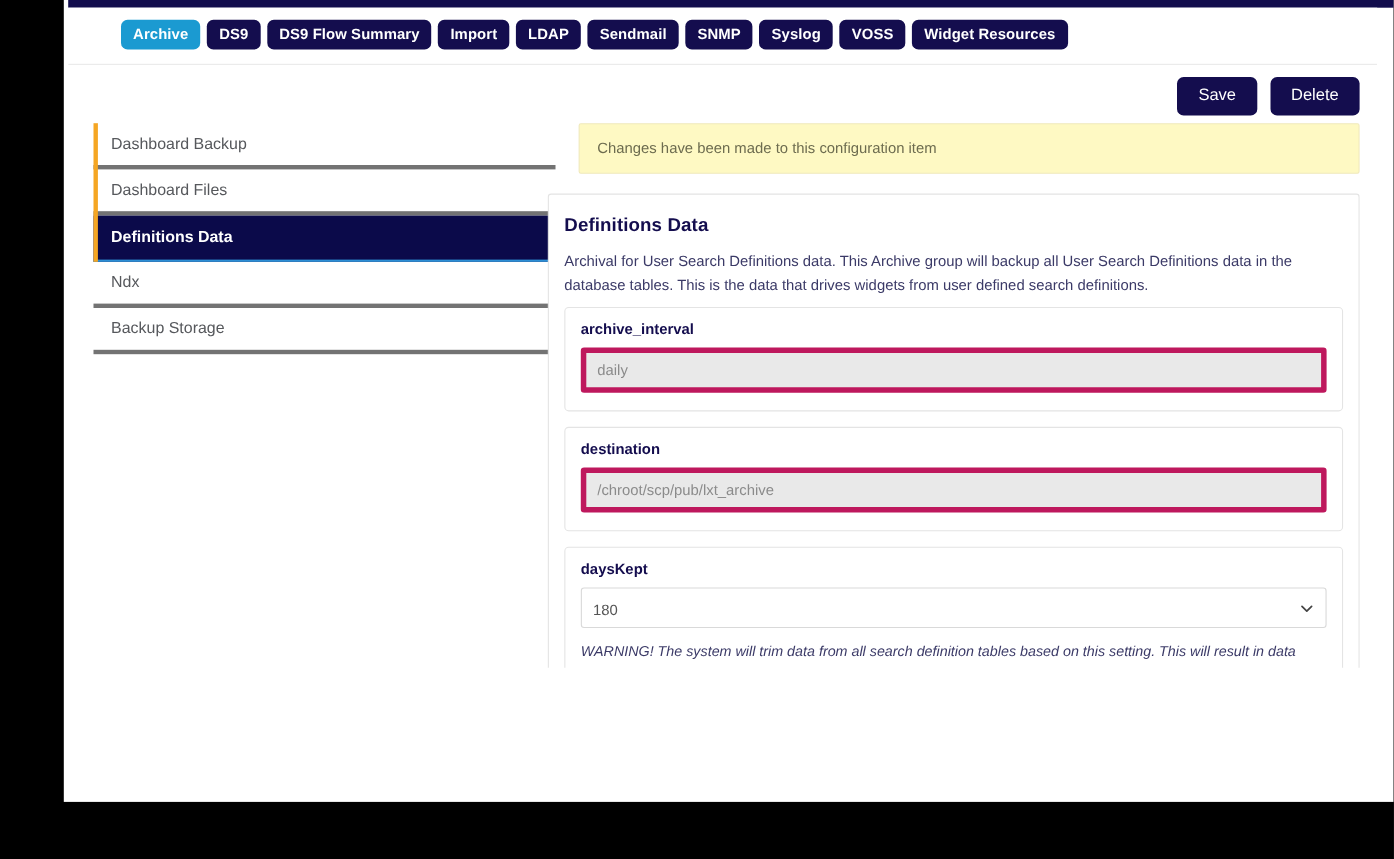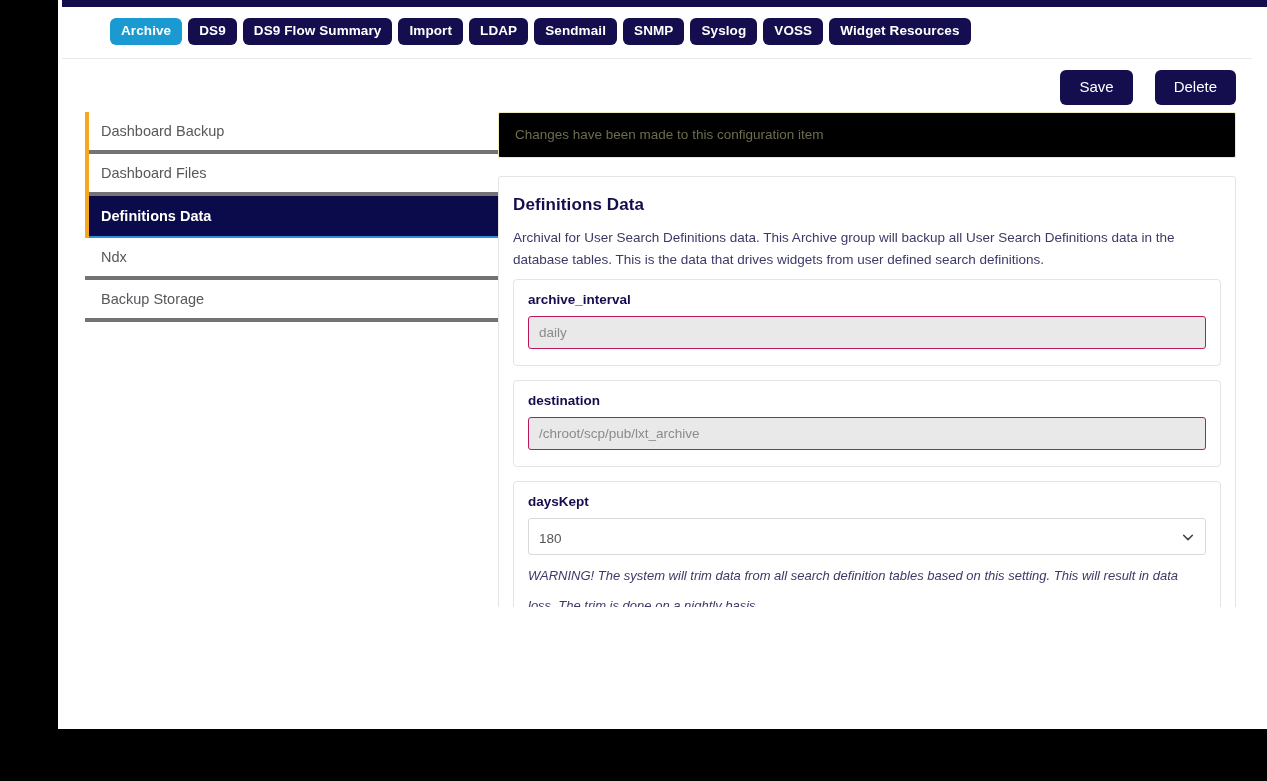--- a/index.html
+++ b/index.html
@@ -78,21 +78,21 @@
     left: 0; top: 51px;
     width: 1190px; height: 1px;
     background: #e9e9e9;
   }
 
   
   #action-bar {
     position: absolute;
     right: 16px; top: 63px;
     display: flex;
-    gap: 22px;
+    gap: 12px;
   }
   .action-btn {
     background: #140d4e;
     color: #ffffff;
     border: none;
     border-radius: 6px;
     font-size: 15px;
     font-family: "Liberation Sans", sans-serif;
     padding: 8px 19px 9px 19px;
     line-height: 18px;
@@ -149,27 +149,28 @@
   }
 
   
   #content {
     flex: 1 1 auto;
     padding-right: 16px;
     position: relative;
   }
 
   #alert {
-    background: #000000;
+    background: #fef9c3;
     border: 1px solid #f0e9bc;
     color: #6d6c4f;
     font-size: 13.5px;
     padding: 14px 16px;
     border-radius: 2px;
     line-height: 16px;
+    margin-left: 28px;
   }
 
   #card {
     margin-top: 18px;
     border: 1px solid #e4e4e4;
     border-radius: 3px;
     background: #ffffff;
     padding: 18px 14px 0 14px;
     height: 548px;
     overflow: hidden;
@@ -199,21 +200,21 @@
   .field-label {
     font-size: 13.5px;
     font-weight: 700;
     color: #140d4e;
     display: block;
     margin-bottom: 9px;
   }
   .field-input {
     width: 100%;
     background: #e9e9e9;
-    border: 1px solid #be185d;
+    border: 5px solid #be185d;
     border-radius: 3px;
     color: #8b8b8b;
     font-size: 13.5px;
     font-family: "Liberation Sans", sans-serif;
     padding: 8px 10px;
     outline: none;
   }
   .field-select-wrap {
     position: relative;
     width: 100%;

